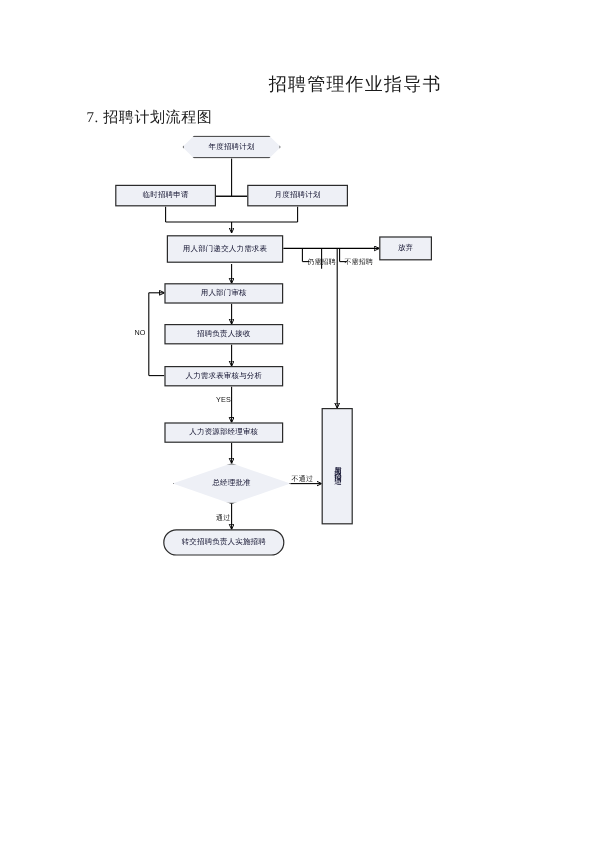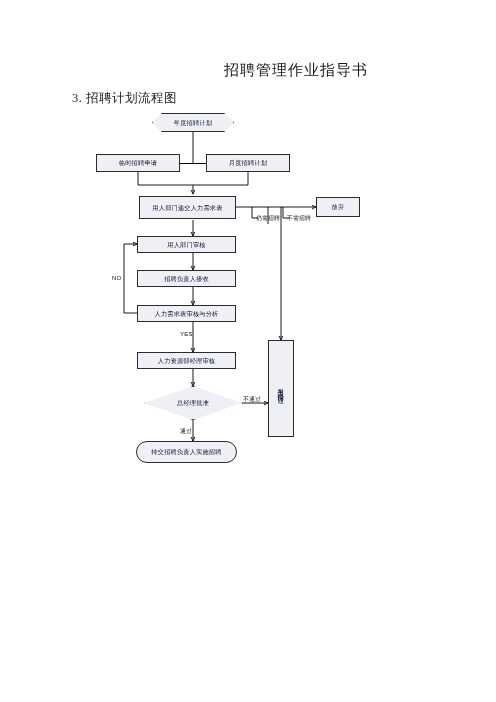--- a/index.html
+++ b/index.html
@@ -125,21 +125,21 @@
     stroke: #000000;
     stroke-width: 0.9;
     fill: none;
   }
 </style>
 </head>
 <body>
 
 <div class="doc-title">招聘管理作业指导书</div>
 
-<div class="section-heading">3. 招聘计划流程图</div>
+<div class="section-heading">7. 招聘计划流程图</div>
 
 <div id="flow">
 
   <svg class="lines" viewBox="0 0 496 702" xmlns="http://www.w3.org/2000/svg">
     <defs>
       <marker id="ah" markerWidth="6" markerHeight="6" refX="4.6" refY="2.2" orient="auto" markerUnits="strokeWidth">
         <path d="M0,0 L4.8,2.2 L0,4.4 z" fill="#000000" stroke="none"></path>
       </marker>
     </defs>
 

